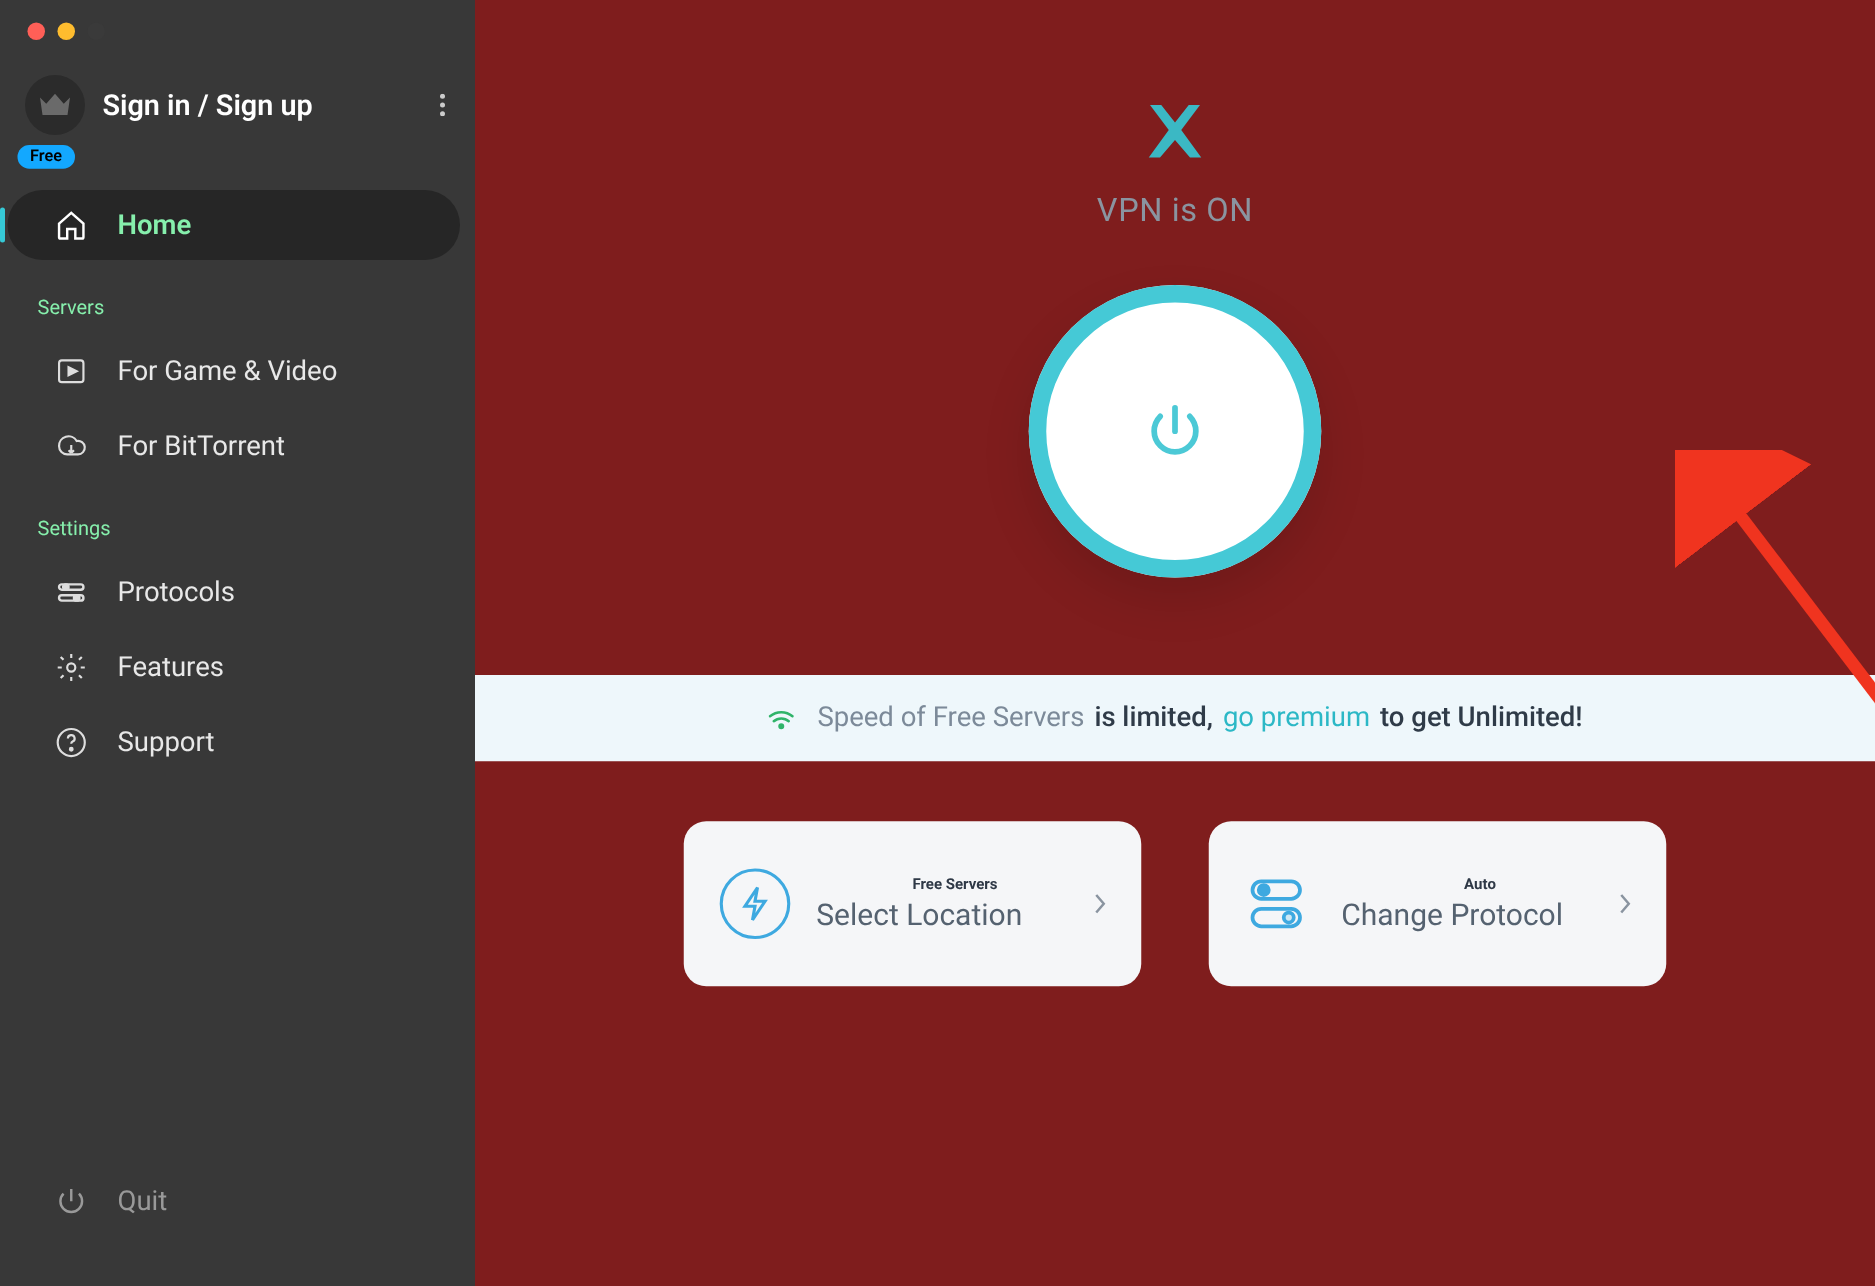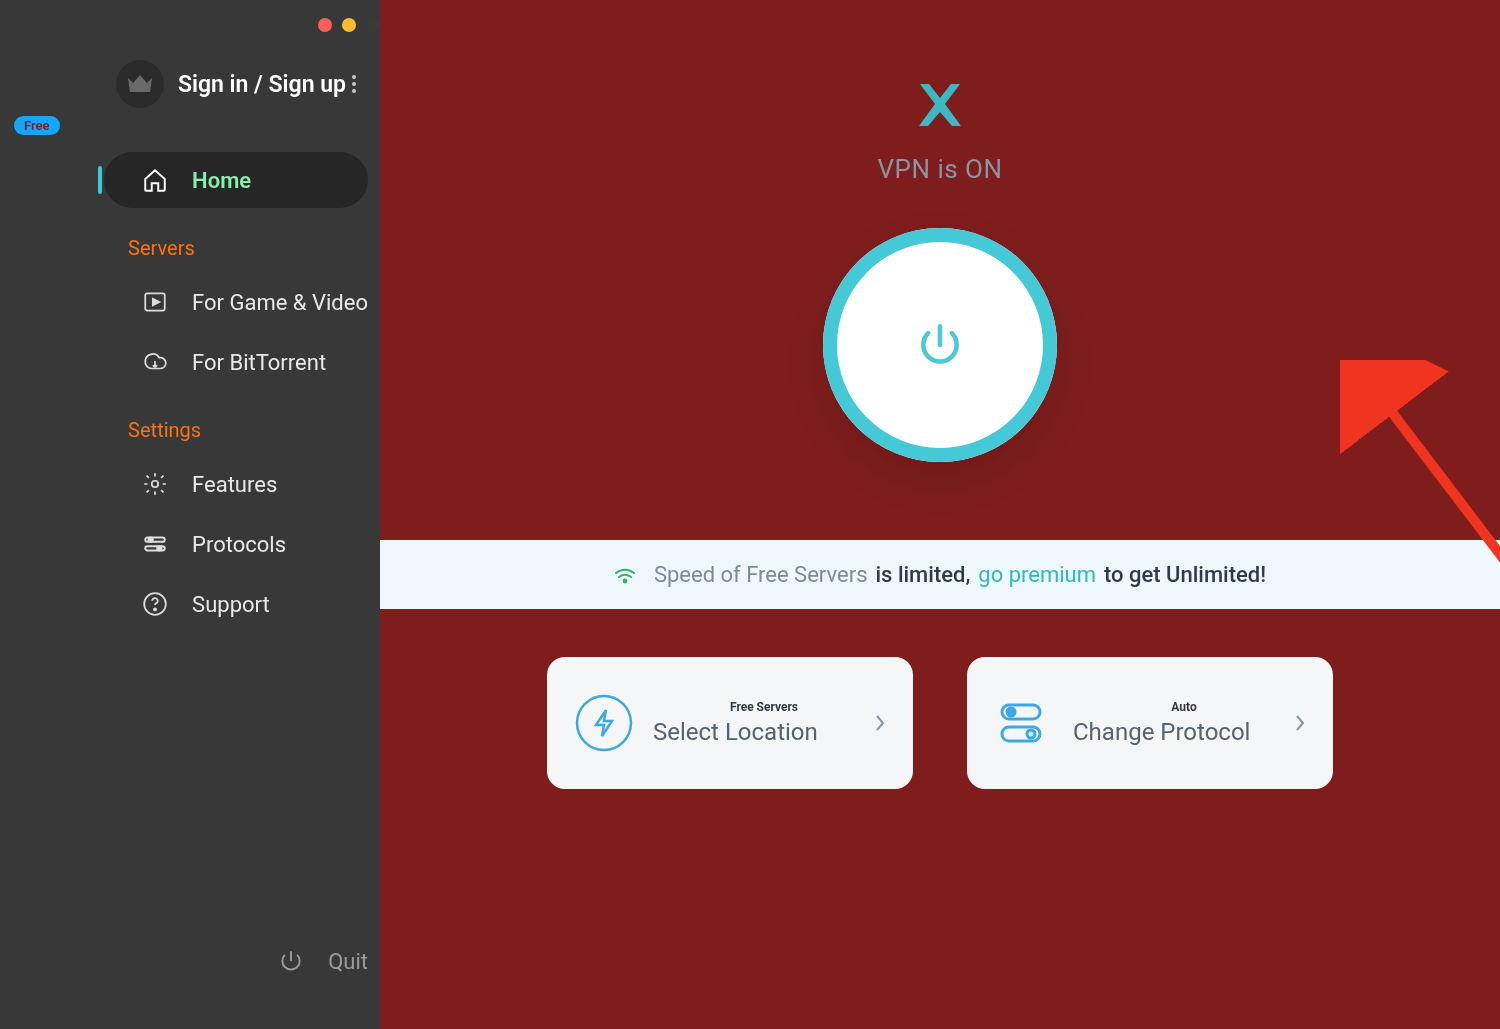--- a/index.html
+++ b/index.html
@@ -1,35 +1,35 @@
 <!DOCTYPE html>
 <html><head>
 <meta charset="utf-8">
 <style>
 * { margin:0; padding:0; box-sizing:border-box; font-family:-apple-system,BlinkMacSystemFont,"Segoe UI",Roboto,sans-serif; }
 body { width:1500px; height:1029px; display:flex; background:#fff; overflow:hidden; position:relative; }
 
 
-.sidebar { width:380px; height:100%; background:#383838; color:#fff; display:flex; flex-direction:column; position:relative;align-items:flex-end; }
+.sidebar { width:380px; height:100%; background:#383838; color:#fff; display:flex; flex-direction:column; position:relative; }
 .window-controls { display:flex; gap:10px; padding:18px 0 0 22px; }
 .wc { width:14px; height:14px; border-radius:50%; }
 .wc.red{background:#ff5f57;} .wc.yellow{background:#febc2e;} .wc.green{background:#3a3a3a;}
 
 .account-row { display:flex; align-items:center; padding:28px 18px 0 20px; position:relative; }
 .avatar { width:48px; height:48px; border-radius:50%; background:#2b2b2b; display:flex; align-items:center; justify-content:center; margin-right:14px; position:relative; }
-.badge { position:absolute; left:14px; top:116px; background:#13a8ff; color:#7f1d1d; font-size:13px; font-weight:600; padding:2px 10px; border-radius:10px; }
+.badge { position:absolute; left:14px; top:116px; background:#13a8ff; color:#000000; font-size:13px; font-weight:600; padding:2px 10px; border-radius:10px; }
 .signin { font-size:23px; font-weight:600; color:#fff; flex:1; }
 .more-dots { color:#ccc; font-size:20px; padding:6px; cursor:pointer; }
 
 .nav { padding-top:44px; display:flex; flex-direction:column; gap:4px; }
 .nav-item { display:flex; align-items:center; height:56px; padding:0 0 0 36px; font-size:22px; color:#e8e8e8; cursor:pointer; border-radius:28px; margin:0 12px 0 6px; position:relative; }
 .nav-item .icon { width:30px; height:30px; margin-right:22px; display:flex; align-items:center; justify-content:center; }
 .nav-item.active { background:#262626; font-weight:600; color:#86efac; }
 .nav-item.active::before { content:""; position:absolute; left:-6px; top:14px; bottom:14px; width:4px; background:#36c9d6; border-radius:3px; }
-.section-label { font-size:20px; color:#f97316; padding:24px 0 10px 30px; }
+.section-label { font-size:16px; color:#86efac; padding:24px 0 10px 30px; }
 .quit-row { margin-top:auto; margin-bottom:40px; }
 
 
 .main { flex:1; height:100%; background:#7f1d1d; display:flex; flex-direction:column; align-items:center; position:relative; }
 .logo { margin-top:82px; }
 .status { margin-top:26px; font-size:26px; color:#8a94a0; letter-spacing:0.5px; }
 
 .power-wrap { margin-top:44px; width:234px; height:234px; border-radius:50%; position:relative; cursor:pointer;
   background:#fff; box-shadow:0 18px 40px rgba(0,0,0,0.12); display:flex; align-items:center; justify-content:center; }
 .power-ring { position:absolute; inset:0; border-radius:50%; border:14px solid #45c9d6; }
@@ -111,38 +111,38 @@
             <path d="M12 11v6m0 0l-2-2m2 2l2-2"></path>
           </svg>
       </span>
       <span>For BitTorrent</span>
     </div>
 
     <div class="section-label">Settings</div>
 
     <div class="nav-item">
       <span class="icon">
-        <svg width="26" height="26" viewBox="0 0 24 24" fill="none" stroke="#ddd" stroke-width="1.6">
-            <circle cx="12" cy="12" r="3"></circle>
-            <path d="M12 2v3m0 14v3M4.2 4.2l2.1 2.1m11.4 11.4l2.1 2.1M2 12h3m14 0h3M4.2 19.8l2.1-2.1m11.4-11.4l2.1-2.1"></path>
-          </svg>
-      </span>
-      <span>Features</span>
-    </div>
-
-    <div class="nav-item">
-      <span class="icon">
         <svg width="26" height="26" viewBox="0 0 24 24" fill="none" stroke="#ddd" stroke-width="1.8">
             <rect x="3" y="6" width="18" height="4" rx="2"></rect>
             <rect x="3" y="14" width="18" height="4" rx="2"></rect>
             <circle cx="8" cy="8" r="2" fill="#ddd"></circle>
             <circle cx="16" cy="16" r="2" fill="#ddd"></circle>
           </svg>
       </span>
       <span>Protocols</span>
+    </div>
+
+    <div class="nav-item">
+      <span class="icon">
+        <svg width="26" height="26" viewBox="0 0 24 24" fill="none" stroke="#ddd" stroke-width="1.6">
+            <circle cx="12" cy="12" r="3"></circle>
+            <path d="M12 2v3m0 14v3M4.2 4.2l2.1 2.1m11.4 11.4l2.1 2.1M2 12h3m14 0h3M4.2 19.8l2.1-2.1m11.4-11.4l2.1-2.1"></path>
+          </svg>
+      </span>
+      <span>Features</span>
     </div>
 
     <div class="nav-item">
       <span class="icon">
         <svg width="26" height="26" viewBox="0 0 24 24" fill="none" stroke="#ddd" stroke-width="1.6">
             <circle cx="12" cy="12" r="10"></circle>
             <path d="M9.5 9a2.5 2.5 0 1 1 3.5 2.3c-.8.4-1 1-1 1.7"></path>
             <circle cx="12" cy="17" r="1" fill="#ddd"></circle>
           </svg>
       </span>

